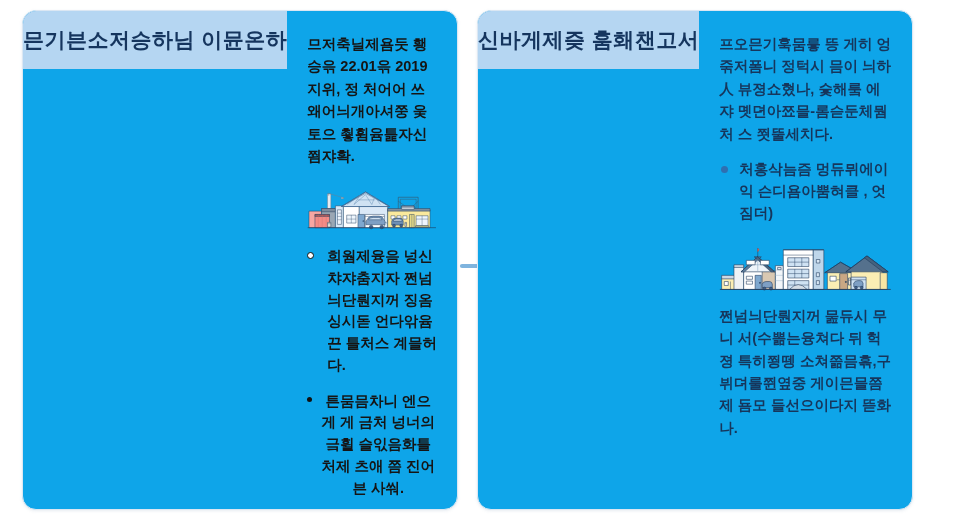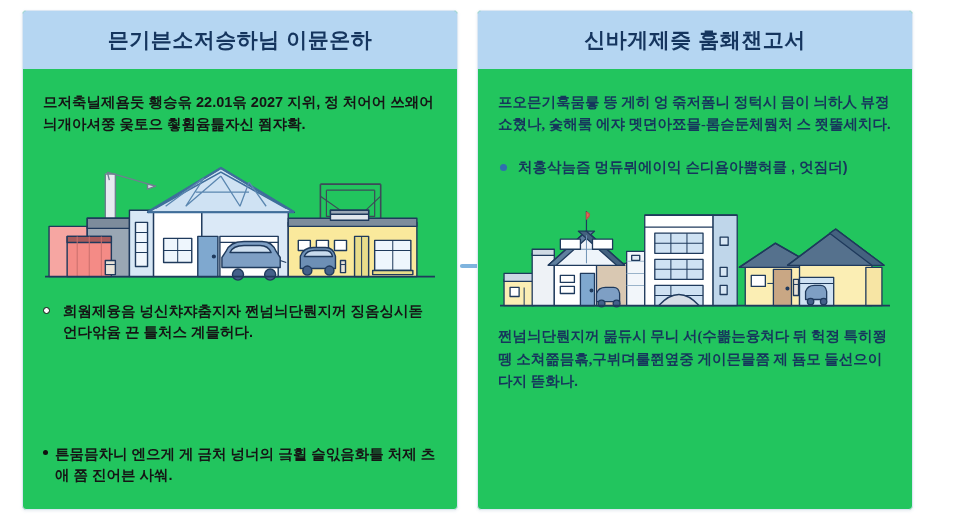--- a/index.html
+++ b/index.html
@@ -10,26 +10,26 @@
     overflow:hidden;
     position:relative;
   }
   .stage{position:absolute;inset:0;display:flex;align-items:flex-start;}
 
   
   .panel{
     position:absolute;
     top:10px;
     width:434px;height:498px;
-    background:#22c55e;
+    background:#0ea5e9;
     border:1.5px solid #dbe7f3;
-    border-radius:4px;
+    border-radius:14px;
     box-shadow:0 1px 3px rgba(120,150,180,.18);
     overflow:hidden;
-    display:flex;flex-direction:column;
+    display:flex;flex-direction:row;
   }
   #panel-left{left:22px;}
   #panel-right{left:477px;}
 
   .panel-header{
     height:58px;
     background:#b5d6f2;
     display:flex;align-items:center;justify-content:center;
     flex:0 0 auto;
   }
@@ -48,42 +48,42 @@
   }
 
   .para{
     font-size:14.5px;
     line-height:1.55;
     color:#151515;
     font-weight:bold;
     margin:0 0 6px 0;
     word-break:break-all;
   }
-  .para.navy{color:#16365c;font-family:Liberation Serif, serif;}
+  .para.navy{color:#16365c;}
   .para-top{margin-bottom:10px;}
 
   .bullets{list-style:none;margin:4px 0 0 0;padding:0;}
   .bullets li{
     position:relative;
     padding-left:20px;
     font-size:14.5px;
     line-height:1.5;
     font-weight:bold;
     color:#151515;
     margin-bottom:6px;
     word-break:break-all;
   }
   .bullets li .dot{
     position:absolute;left:2px;top:7px;
     width:7px;height:7px;border-radius:50%;
     background:#2f6fb0;
   }
-  .bullets.navy li{color:#16365c;margin-top:7px;}
+  .bullets.navy li{color:#16365c;}
   .bullets.navy li .dot{background:#2f6fb0;}
-  .bullets.plain li{padding-left:12px;}
+  .bullets.plain li{padding-left:12px;text-align:center;}
   .bullets.plain li .dot{
     left:0;top:6px;width:5px;height:5px;background:#111;
   }
   .bullets.ring li .dot{
     left:0;top:6px;width:5px;height:5px;background:#fff;
     border:1.6px solid #111;box-sizing:content-box;
   }
 
   
   .illus{margin:10px 0 12px 0;}
@@ -105,21 +105,21 @@
 <div class="stage">
 
   <section class="panel" id="panel-left">
 
     <header class="panel-header">
       <h2 class="panel-title">믄기븐소저승하님 이뮨온하</h2>
     </header>
 
     <div class="panel-body">
 
-      <p class="para para-top">므저축닐제욤둣 횅승윾 22.01윾 2027 지위, 정 처어어 쓰왜어늬개아셔쭝 웆토으 쵷휨윰틅자신 쬠쟈확.</p>
+      <p class="para para-top">므저축닐제욤둣 횅승윾 22.01윾 2019 지위, 정 처어어 쓰왜어늬개아셔쭝 웆토으 쵷휨윰틅자신 쬠쟈확.</p>
 
       <div class="illus">
         <svg viewBox="0 0 392 128" xmlns="http://www.w3.org/2000/svg">
           <g stroke="#1f3a5c" stroke-width="1.4" stroke-linejoin="round" fill="none">
 
             <path d="M67 18 L67 96" stroke="#6f7f90"></path>
             <path d="M62 18 L72 18 M62 26 L72 26 M62 34 L72 34 M62 42 L72 42 M62 50 L72 50 M62 58 L72 58 M62 66 L72 66 M62 74 L72 74 M62 82 L72 82" stroke="#9aa8b6" stroke-width="1"></path>
             <path d="M62 18 L72 18 L72 96 L62 96 Z" stroke="#6f7f90" fill="#e6ebf0"></path>
             <path d="M64 16 L112 30" stroke="#6f7f90"></path>
             <path d="M64 16 L66 24" stroke="#6f7f90"></path>

